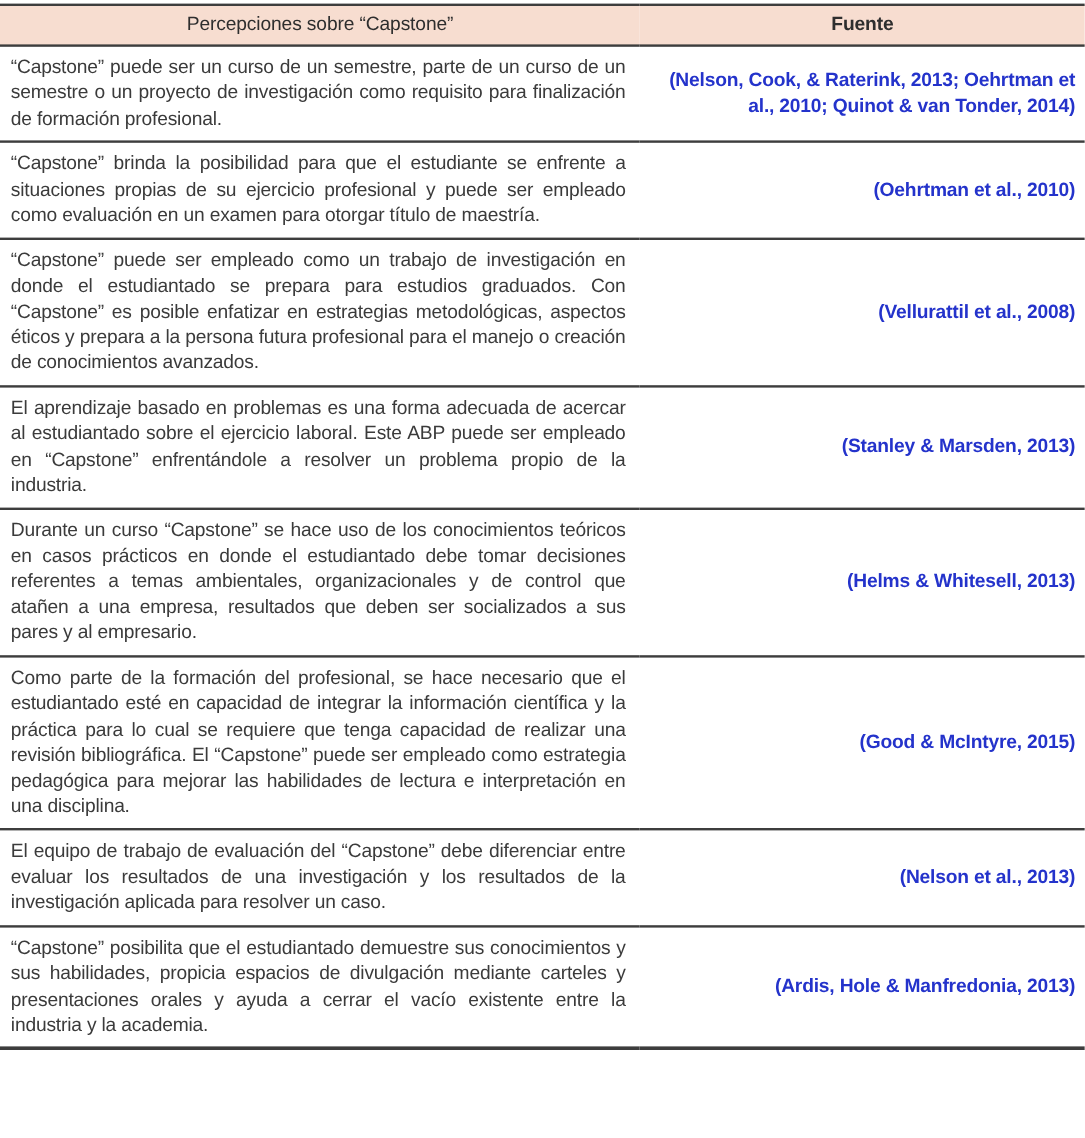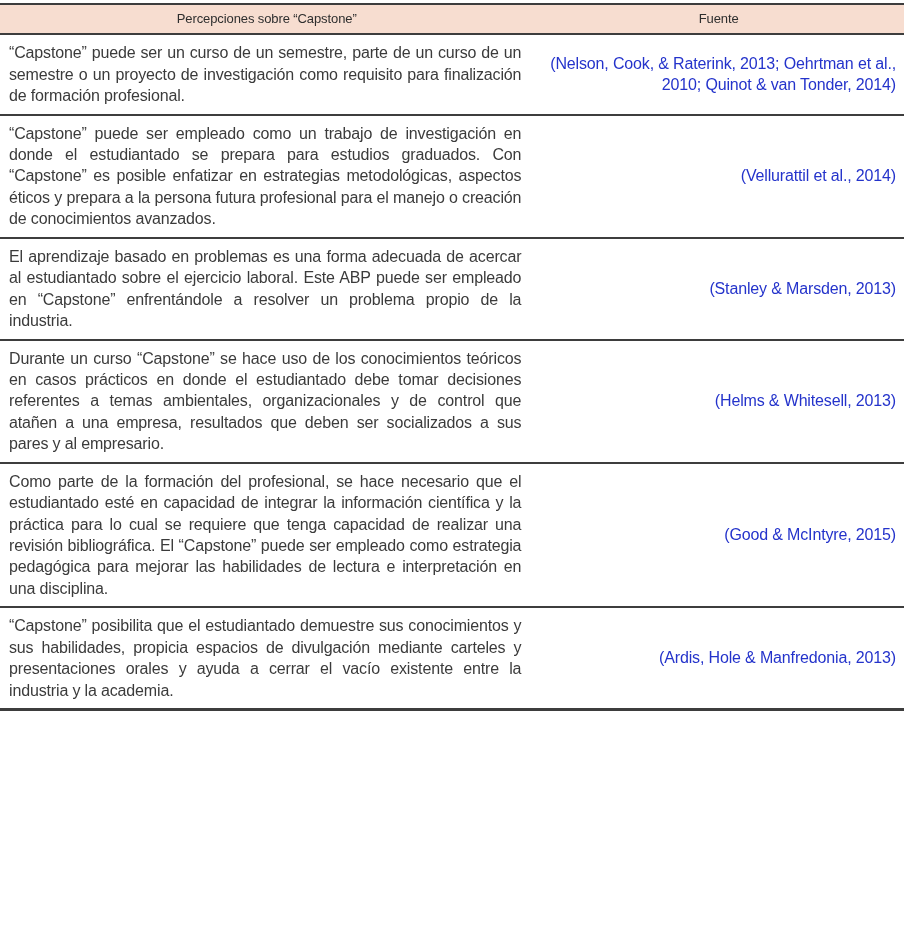--- a/index.html
+++ b/index.html
@@ -14,38 +14,38 @@
   table.capstone {
     width: 100%;
     border-collapse: collapse;
     border-top: 2px solid var(--border, #3d3d3d);
     border-bottom: 3px solid var(--border, #3d3d3d);
     table-layout: fixed;
   }
   thead th {
     background: var(--header-bg, #f7ddd0);
     font-weight: 400;
-    font-size: 13px;
+    font-size: 16px;
     line-height: 1.25;
     padding: 6px 8px;
     text-align: center;
     color: #2e2e2e;
     border-bottom: 2px solid var(--border, #3d3d3d);
     letter-spacing: -0.1px;
   }
   tbody tr { border-bottom: 2px solid var(--border, #3d3d3d); }
   tbody tr:last-child { border-bottom: none; }
   td {
     vertical-align: middle;
     font-size: 16px;
     line-height: 1.34;
     letter-spacing: -0.15px;
   }
   th.col-perception, td.perception { width: 59%; }
-  th.col-source, td.source { width: 41%; }
+  th.col-source, td.source { width: 41%; font-weight: bold; }
   td.perception {
     text-align: justify;
     padding: 7px 12px 7px 9px;
     color: var(--body-text, #3b3b3b);
     margin-left: 37px;
   }
   td.source {
     text-align: right;
     padding: 7px 8px 7px 8px;
     color: var(--source-text, #2433cb);
@@ -60,33 +60,41 @@
       <th class="col-perception">Percepciones sobre “Capstone”</th>
       <th class="col-source">Fuente</th>
     </tr>
   </thead>
   <tbody>
     <tr>
       <td class="perception">“Capstone” puede ser un curso de un semestre, parte de un curso de un semestre o un proyecto de investigación como requisito para finalización de formación profesional.</td>
       <td class="source">(Nelson, Cook, &amp; Raterink, 2013; Oehrtman et al., 2010; Quinot &amp; van Tonder, 2014)</td>
     </tr>
     <tr>
+      <td class="perception">“Capstone” brinda la posibilidad para que el estudiante se enfrente a situaciones propias de su ejercicio profesional y puede ser empleado como evaluación en un examen para otorgar título de maestría.</td>
+      <td class="source">(Oehrtman et al., 2010)</td>
+    </tr>
+    <tr>
       <td class="perception">“Capstone” puede ser empleado como un trabajo de investigación en donde el estudiantado se prepara para estudios graduados. Con “Capstone” es posible enfatizar en estrategias metodológicas, aspectos éticos y prepara a la persona futura profesional para el manejo o creación de conocimientos avanzados.</td>
-      <td class="source">(Vellurattil et al., 2014)</td>
+      <td class="source">(Vellurattil et al., 2008)</td>
     </tr>
     <tr>
       <td class="perception">El aprendizaje basado en problemas es una forma adecuada de acercar al estudiantado sobre el ejercicio laboral. Este ABP puede ser empleado en “Capstone” enfrentándole a resolver un problema propio de la industria.</td>
       <td class="source">(Stanley &amp; Marsden, 2013)</td>
     </tr>
     <tr>
       <td class="perception">Durante un curso “Capstone” se hace uso de los conocimientos teóricos en casos prácticos en donde el estudiantado debe tomar decisiones referentes a temas ambientales, organizacionales y de control que atañen a una empresa, resultados que deben ser socializados a sus pares y al empresario.</td>
       <td class="source">(Helms &amp; Whitesell, 2013)</td>
     </tr>
     <tr>
       <td class="perception">Como parte de la formación del profesional, se hace necesario que el estudiantado esté en capacidad de integrar la información científica y la práctica para lo cual se requiere que tenga capacidad de realizar una revisión bibliográfica. El “Capstone” puede ser empleado como estrategia pedagógica para mejorar las habilidades de lectura e interpretación en una disciplina.</td>
       <td class="source">(Good &amp; McIntyre, 2015)</td>
     </tr>
     <tr>
+      <td class="perception">El equipo de trabajo de evaluación del “Capstone” debe diferenciar entre evaluar los resultados de una investigación y los resultados de la investigación aplicada para resolver un caso.</td>
+      <td class="source">(Nelson et al., 2013)</td>
+    </tr>
+    <tr>
       <td class="perception">“Capstone” posibilita que el estudiantado demuestre sus conocimientos y sus habilidades, propicia espacios de divulgación mediante carteles y presentaciones orales y ayuda a cerrar el vacío existente entre la industria y la academia.</td>
       <td class="source">(Ardis, Hole &amp; Manfredonia, 2013)</td>
     </tr>
   </tbody>
 </table>
 
 </body></html>

